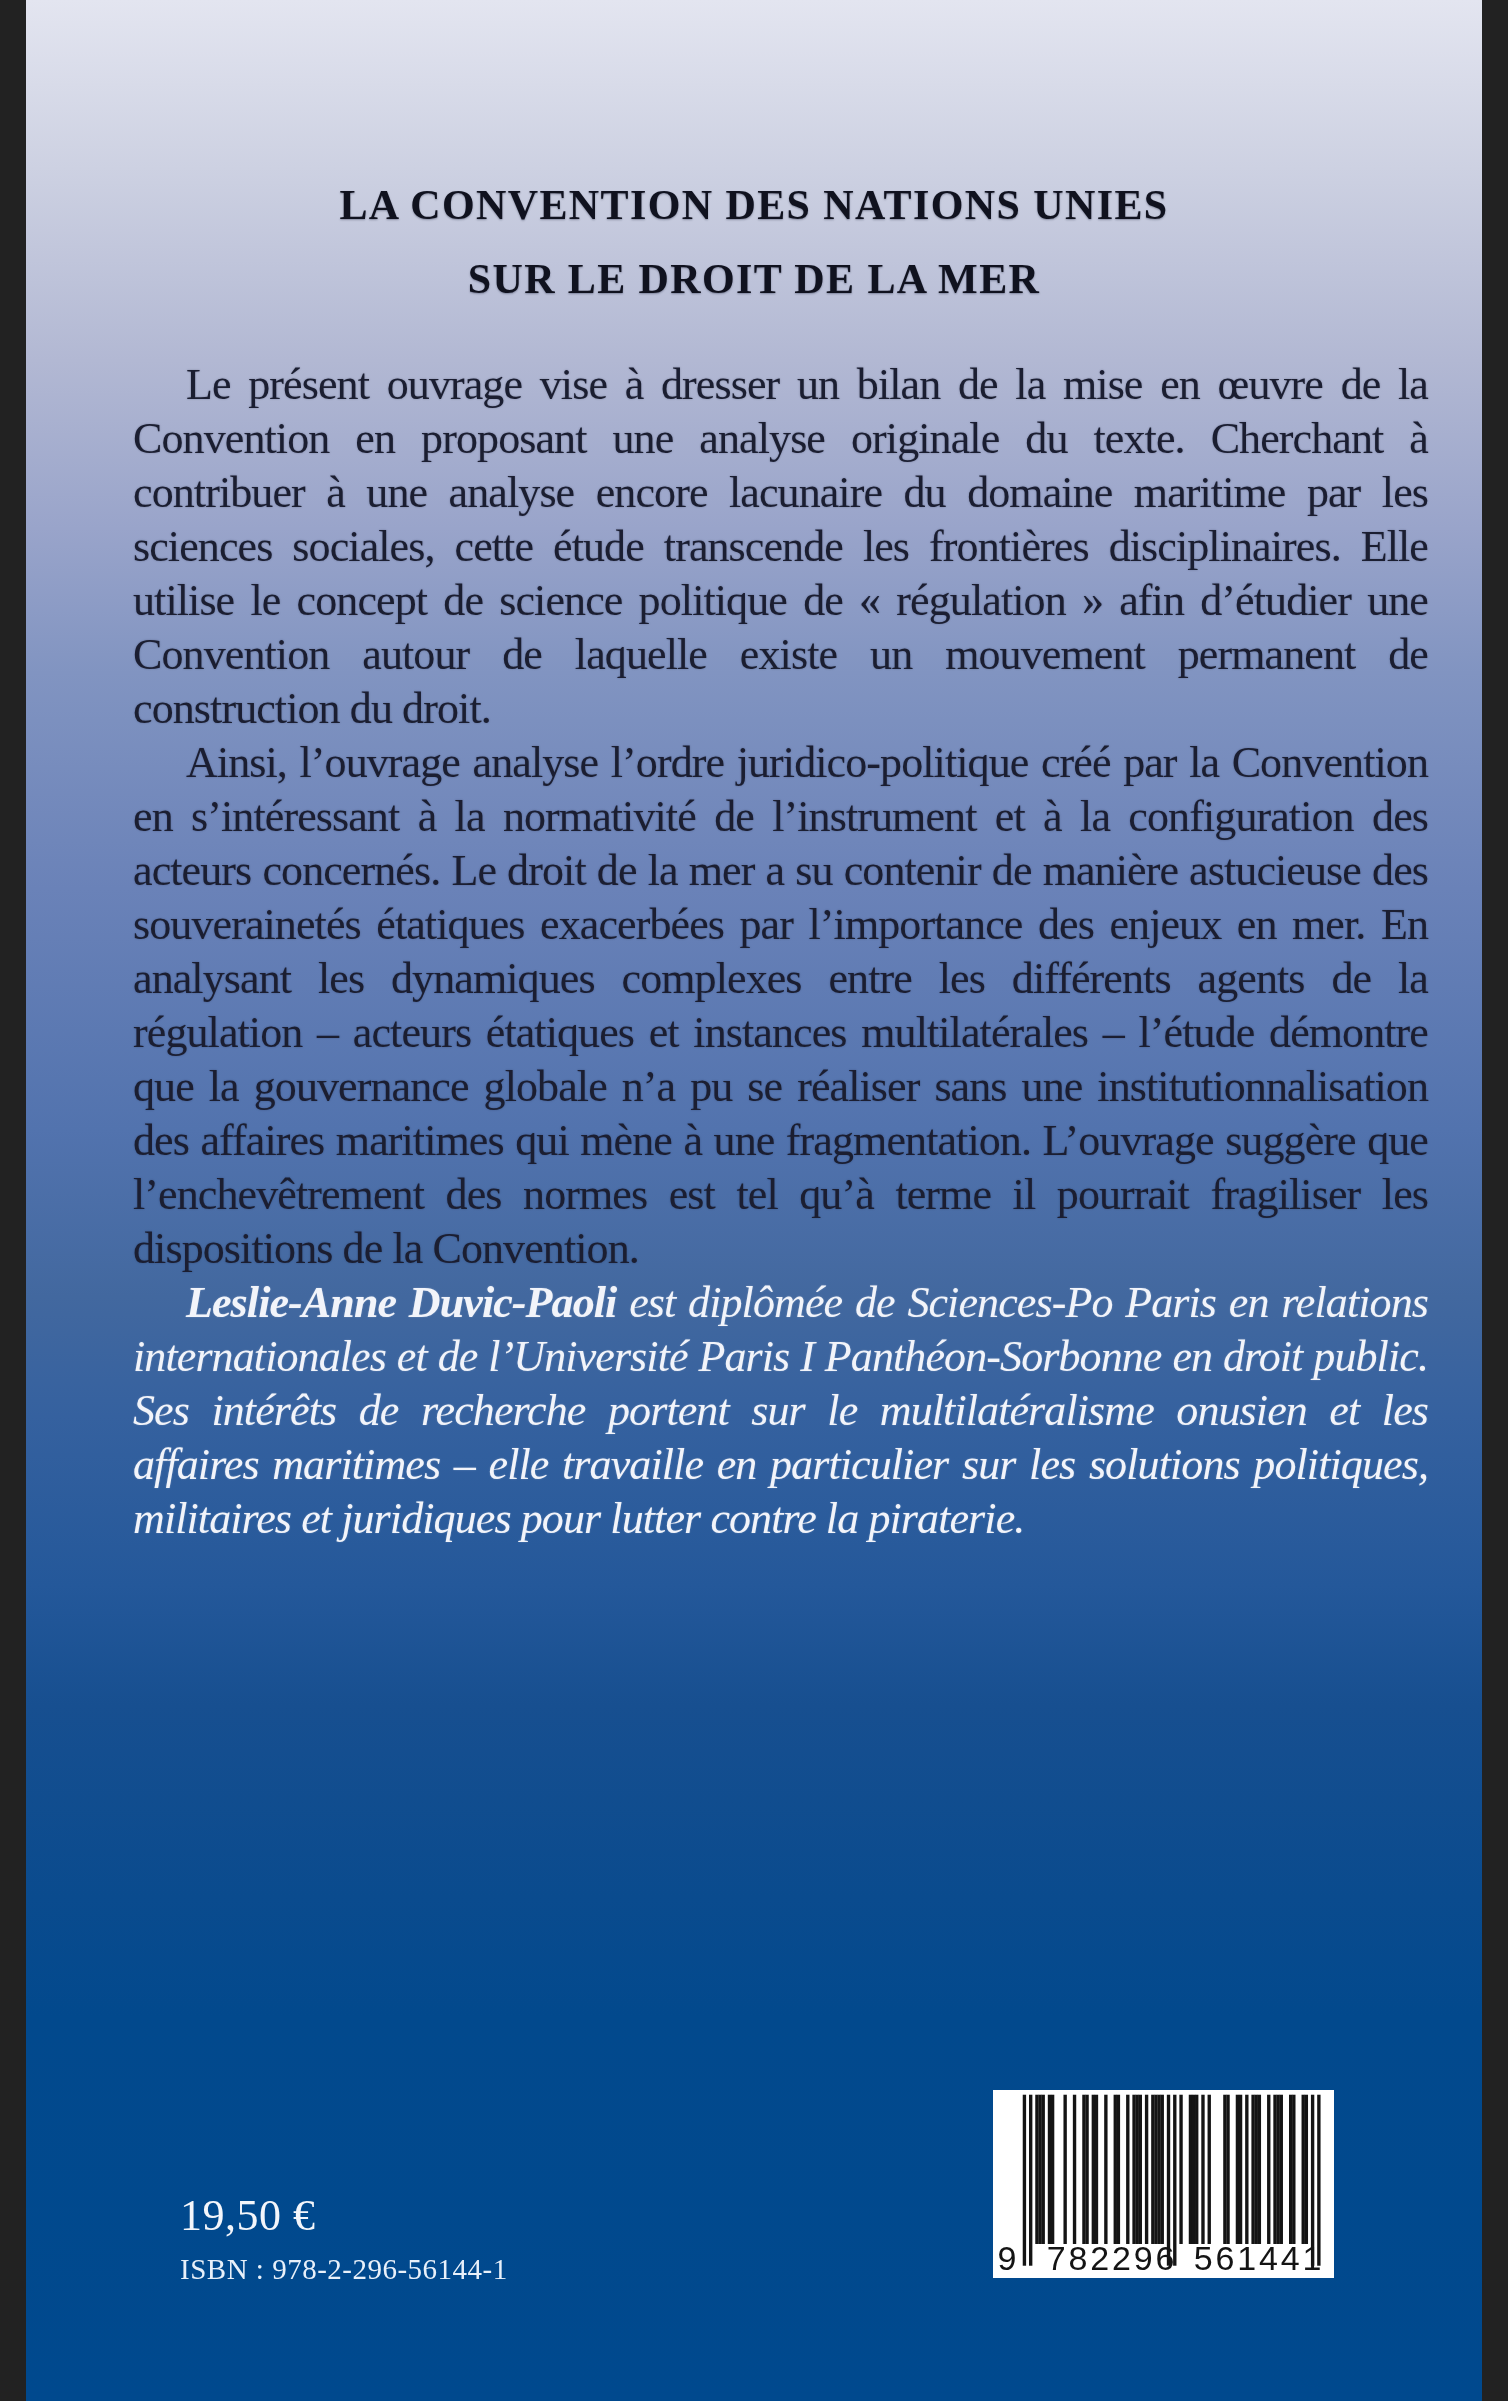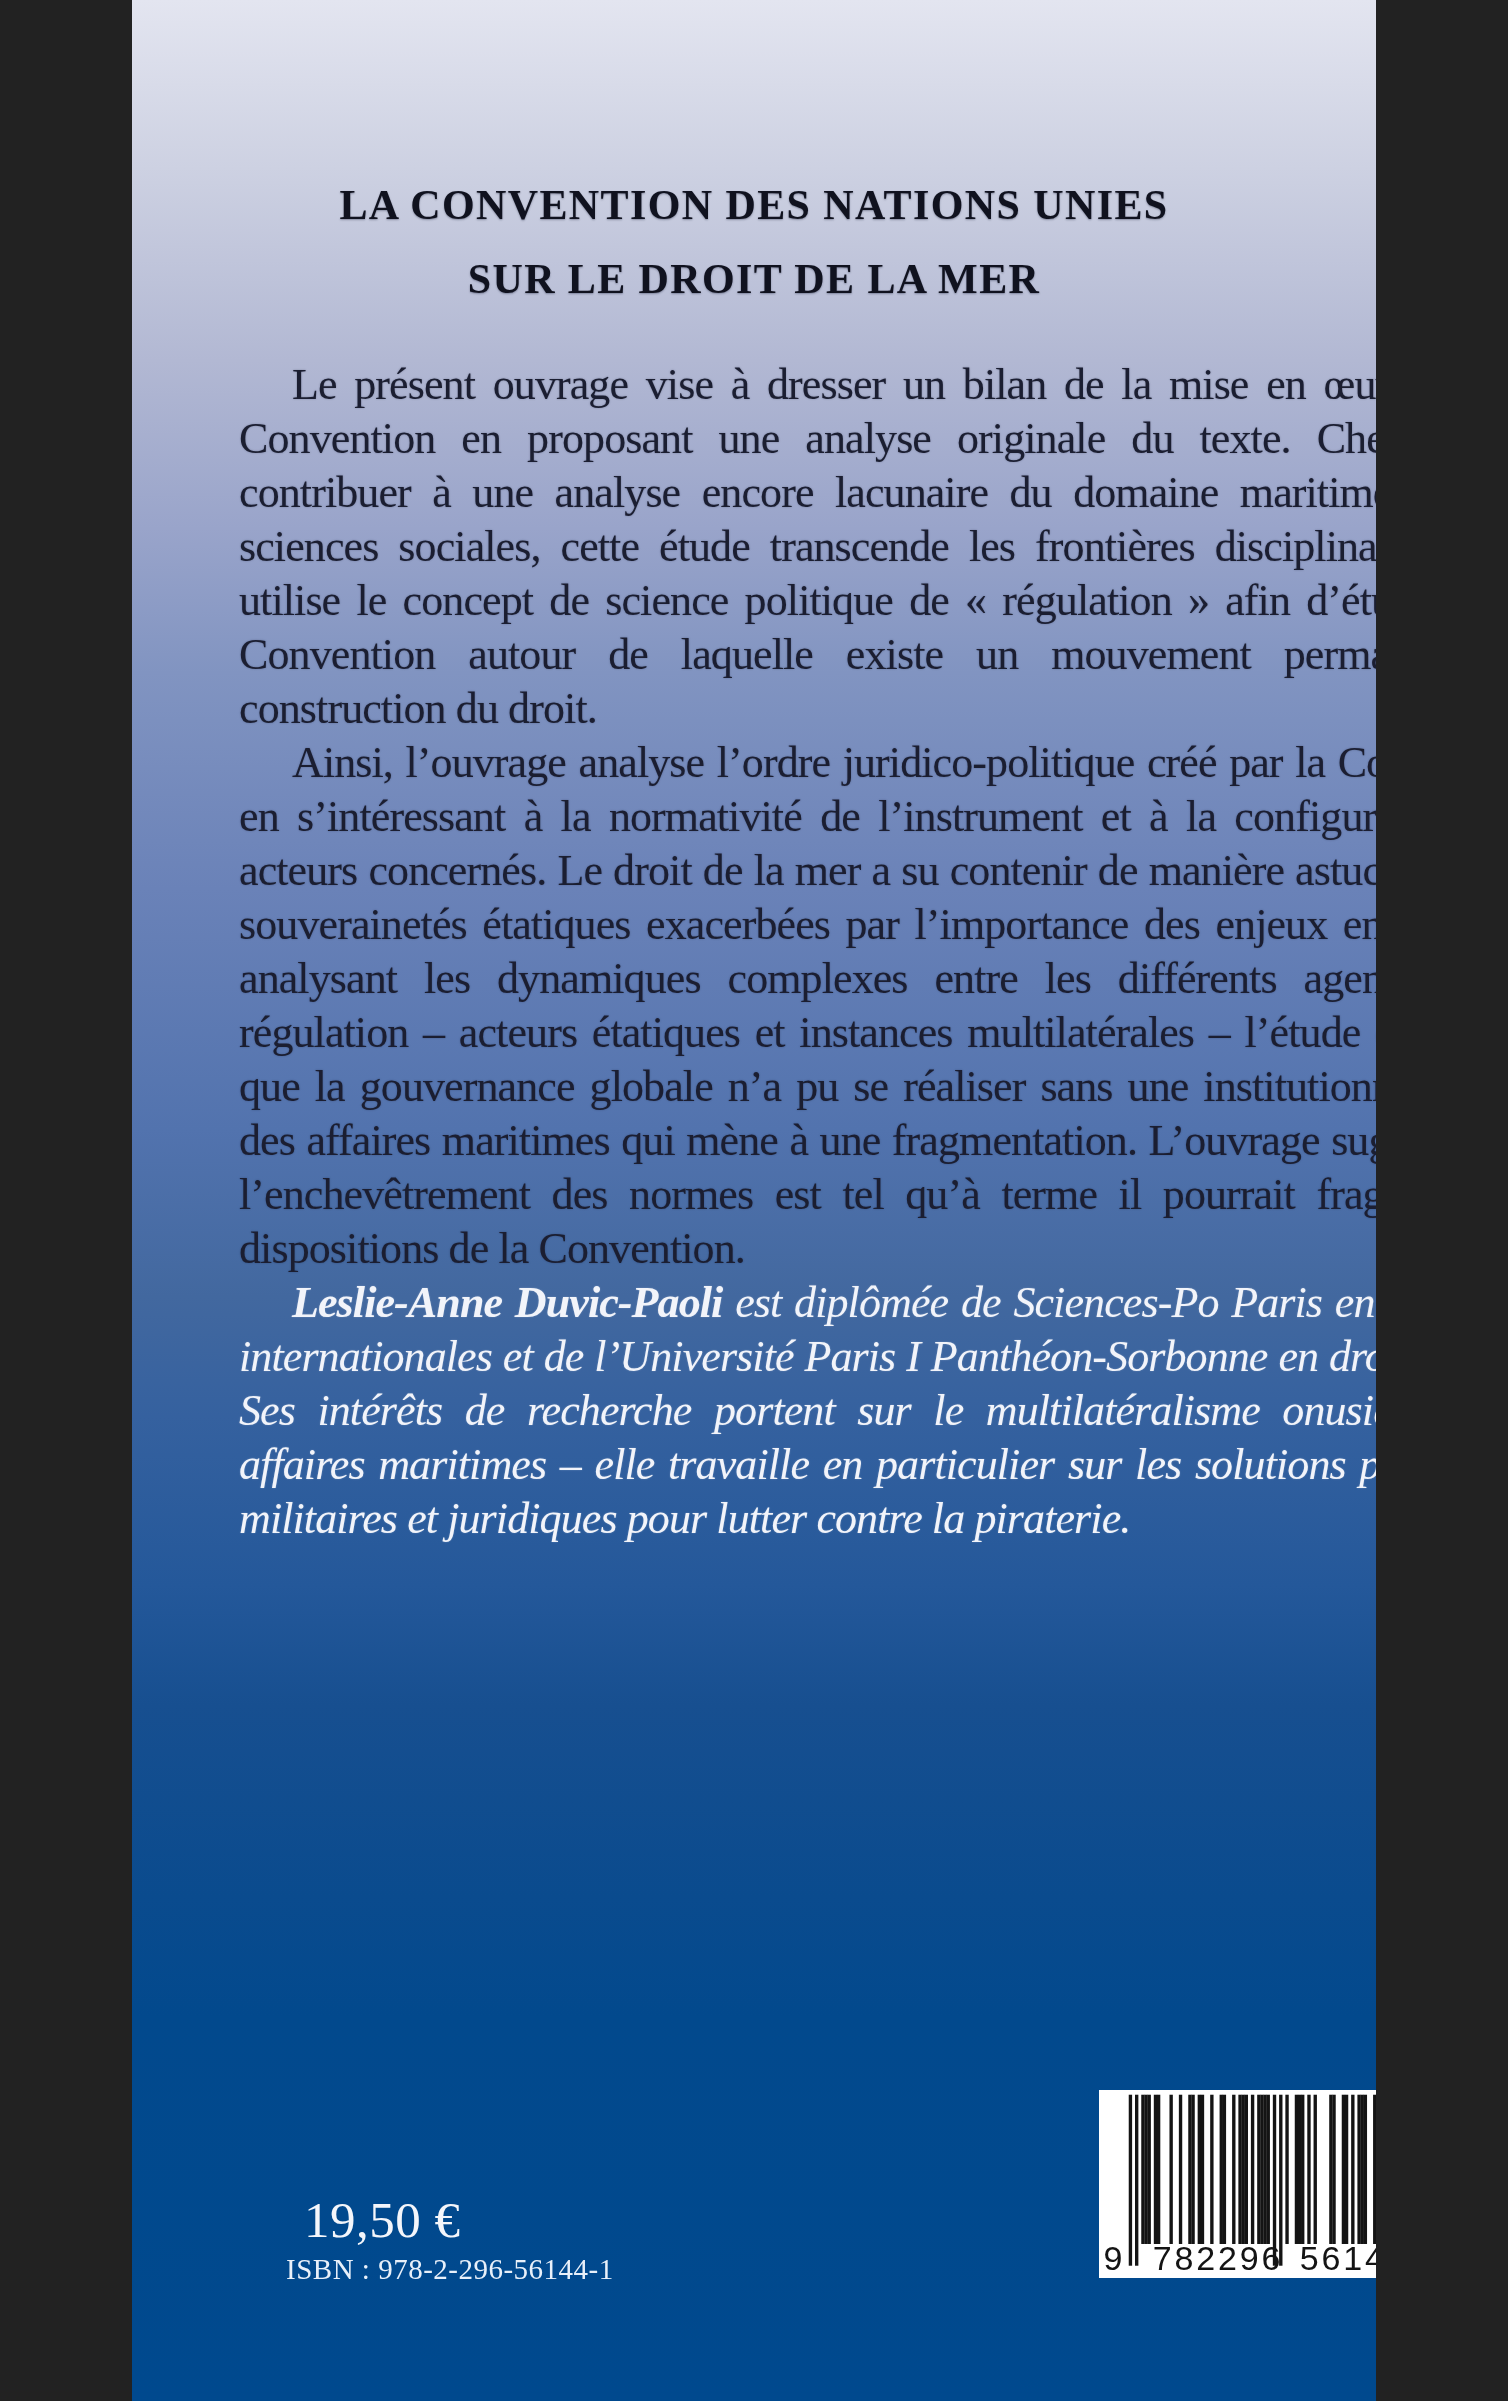--- a/index.html
+++ b/index.html
@@ -1,18 +1,18 @@
 <!DOCTYPE html>
 <html style="font-size:15px"><head>
 <meta charset="utf-8">
 <style>
   html, body { margin: 0; padding: 0; background: #222; }
   .page {
     position: relative;
-    width: 1244px;
+    width: 1456px;
     height: 2402px;
     margin: 0 auto;
     overflow: hidden;
     background: linear-gradient(180deg,
       #e3e5f0 0%,
       #cdd1e2 7%,
       #b2b8d3 15%,
       #99a4ca 22%,
       #8194c1 28%,
       #6a82b8 37%,
@@ -59,23 +59,23 @@
   }
   .text-block p.bio {
     font-style: italic;
     color: #f2f4fa;
     text-shadow: 0 0 1.9px rgba(240, 243, 250, 0.3);
   }
   .bio-name { font-weight: bold; }
 
   .price {
     position: absolute;
-    left: 172px;
+    left: 154px;
     top: 2192px;
-    font-size: 51px;
+    font-size: 44px;
     line-height: 1.1;
     color: #f4f6fb;
     letter-spacing: 0.5px;
   }
   .isbn {
     position: absolute;
     left: 154px;
     top: 2254px;
     font-family: Liberation Serif, serif;
     font-size: 29px;

